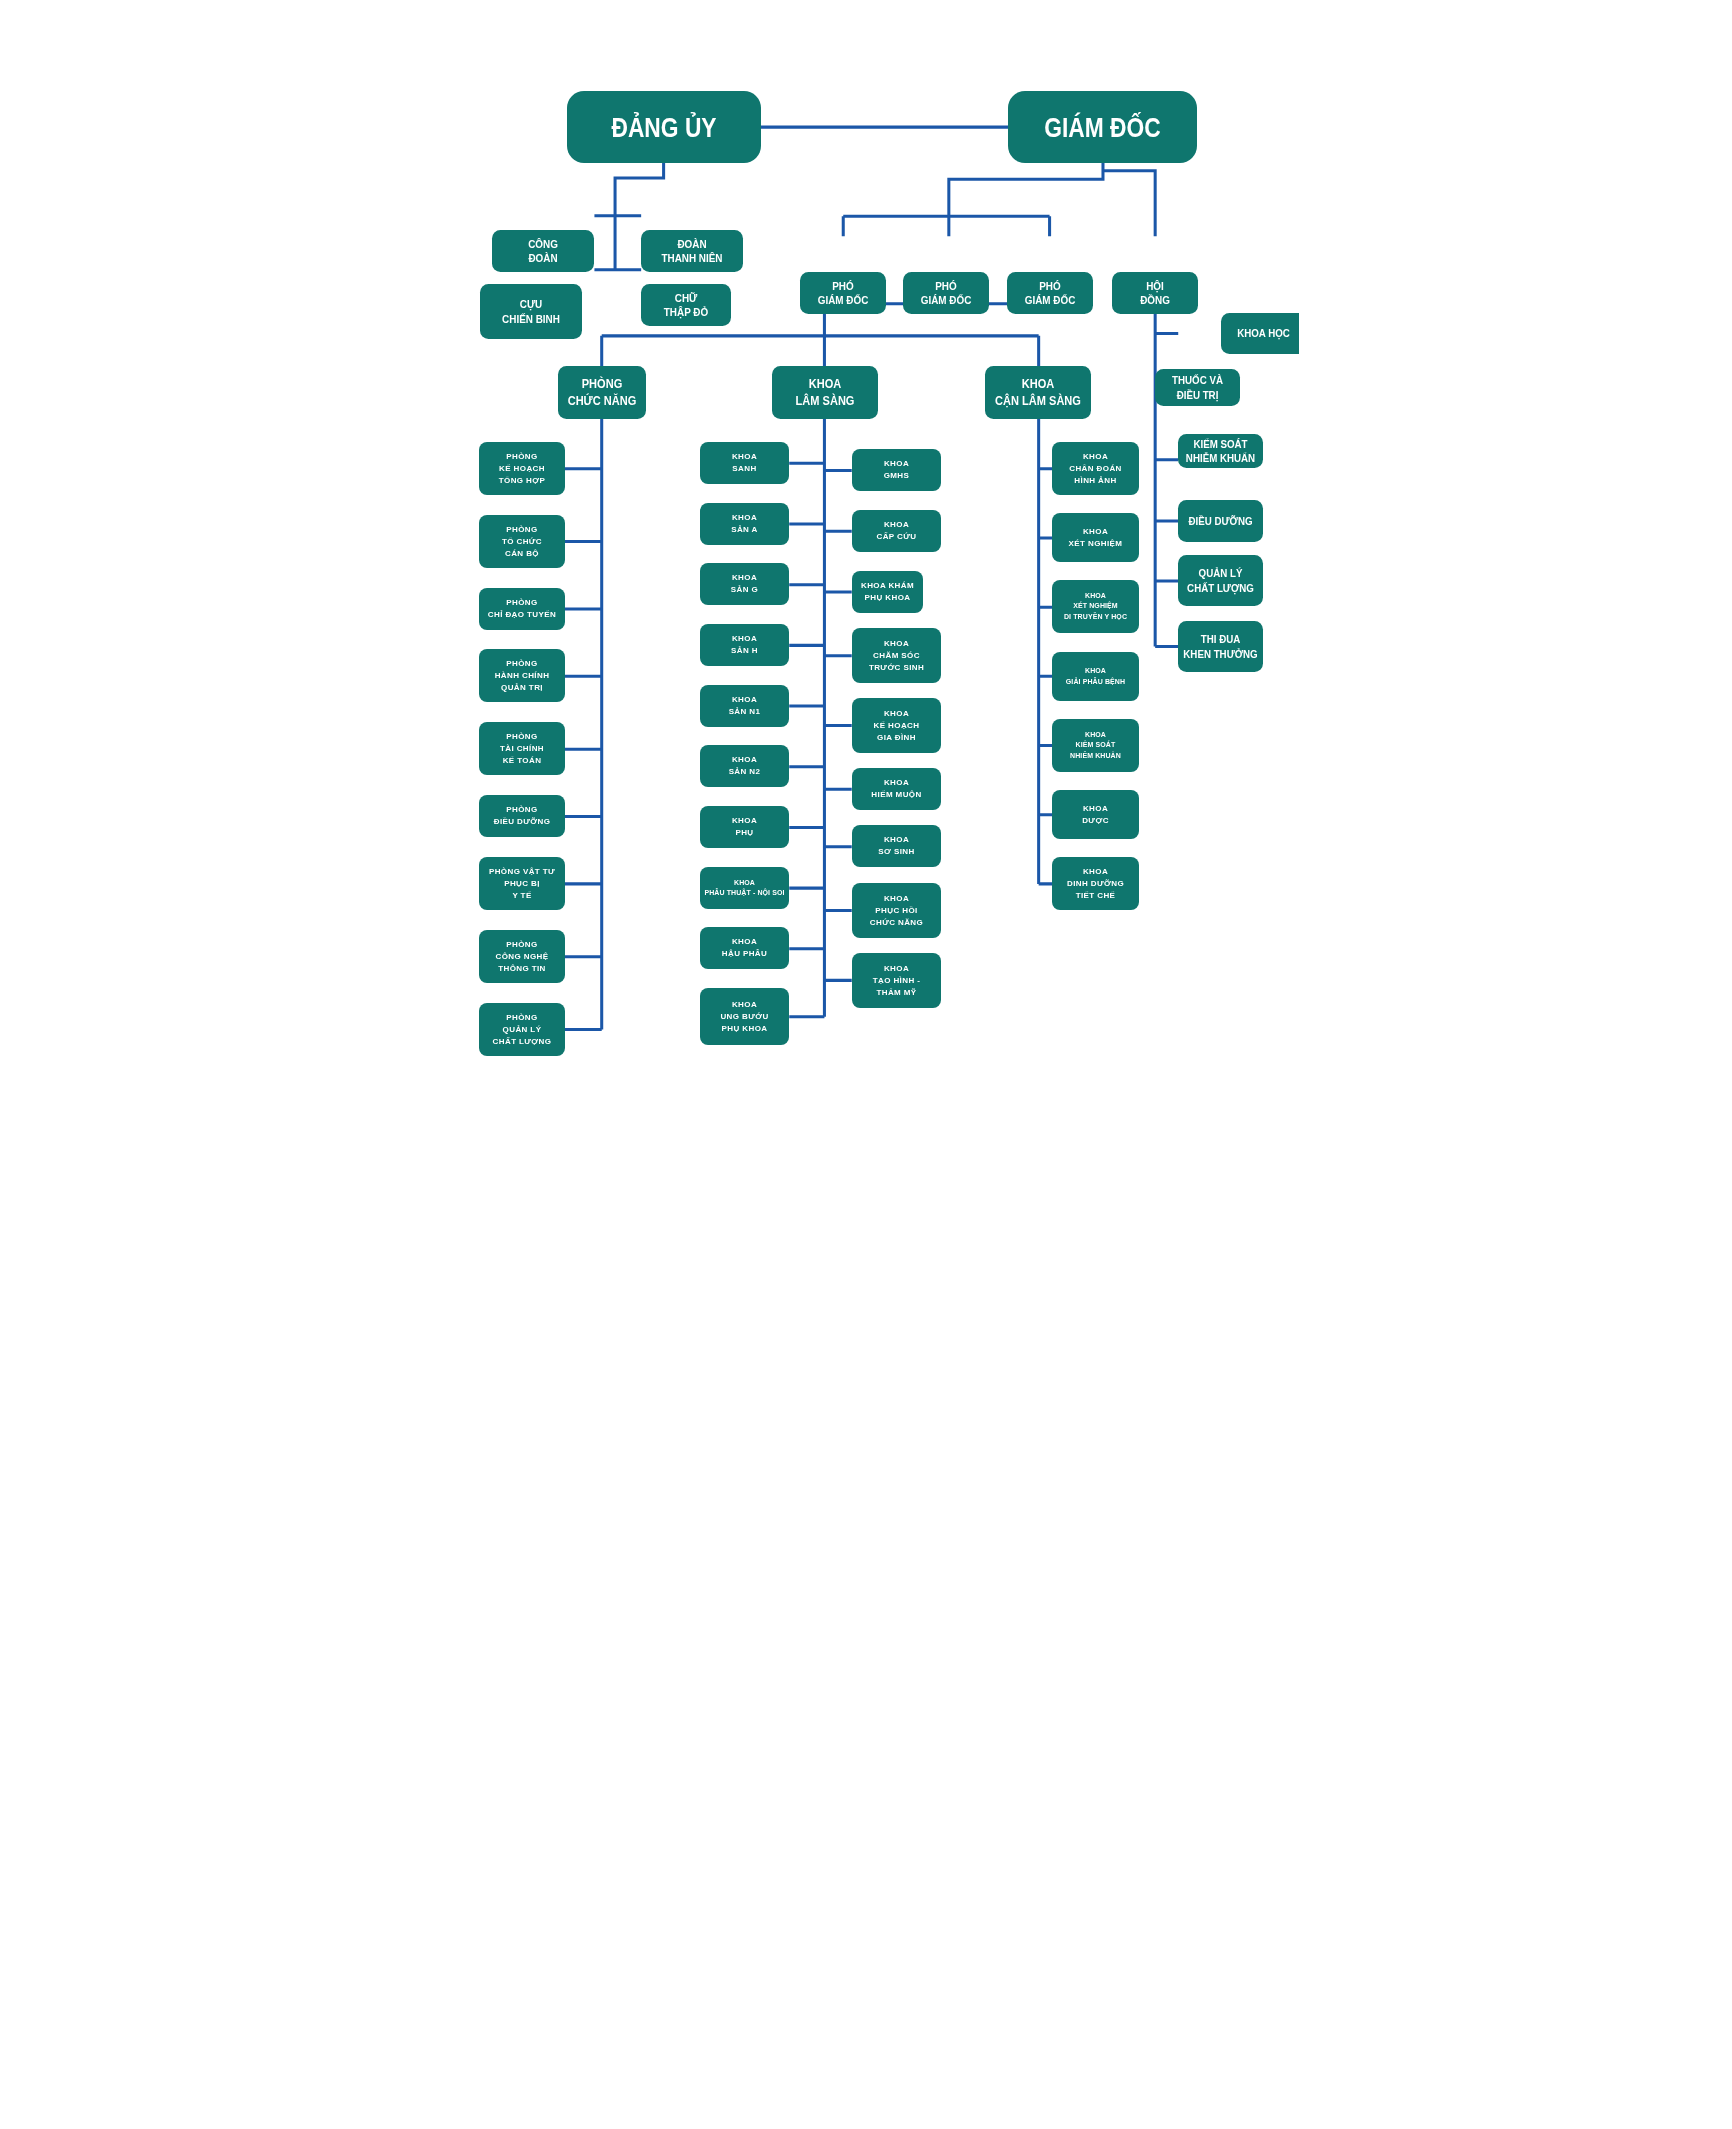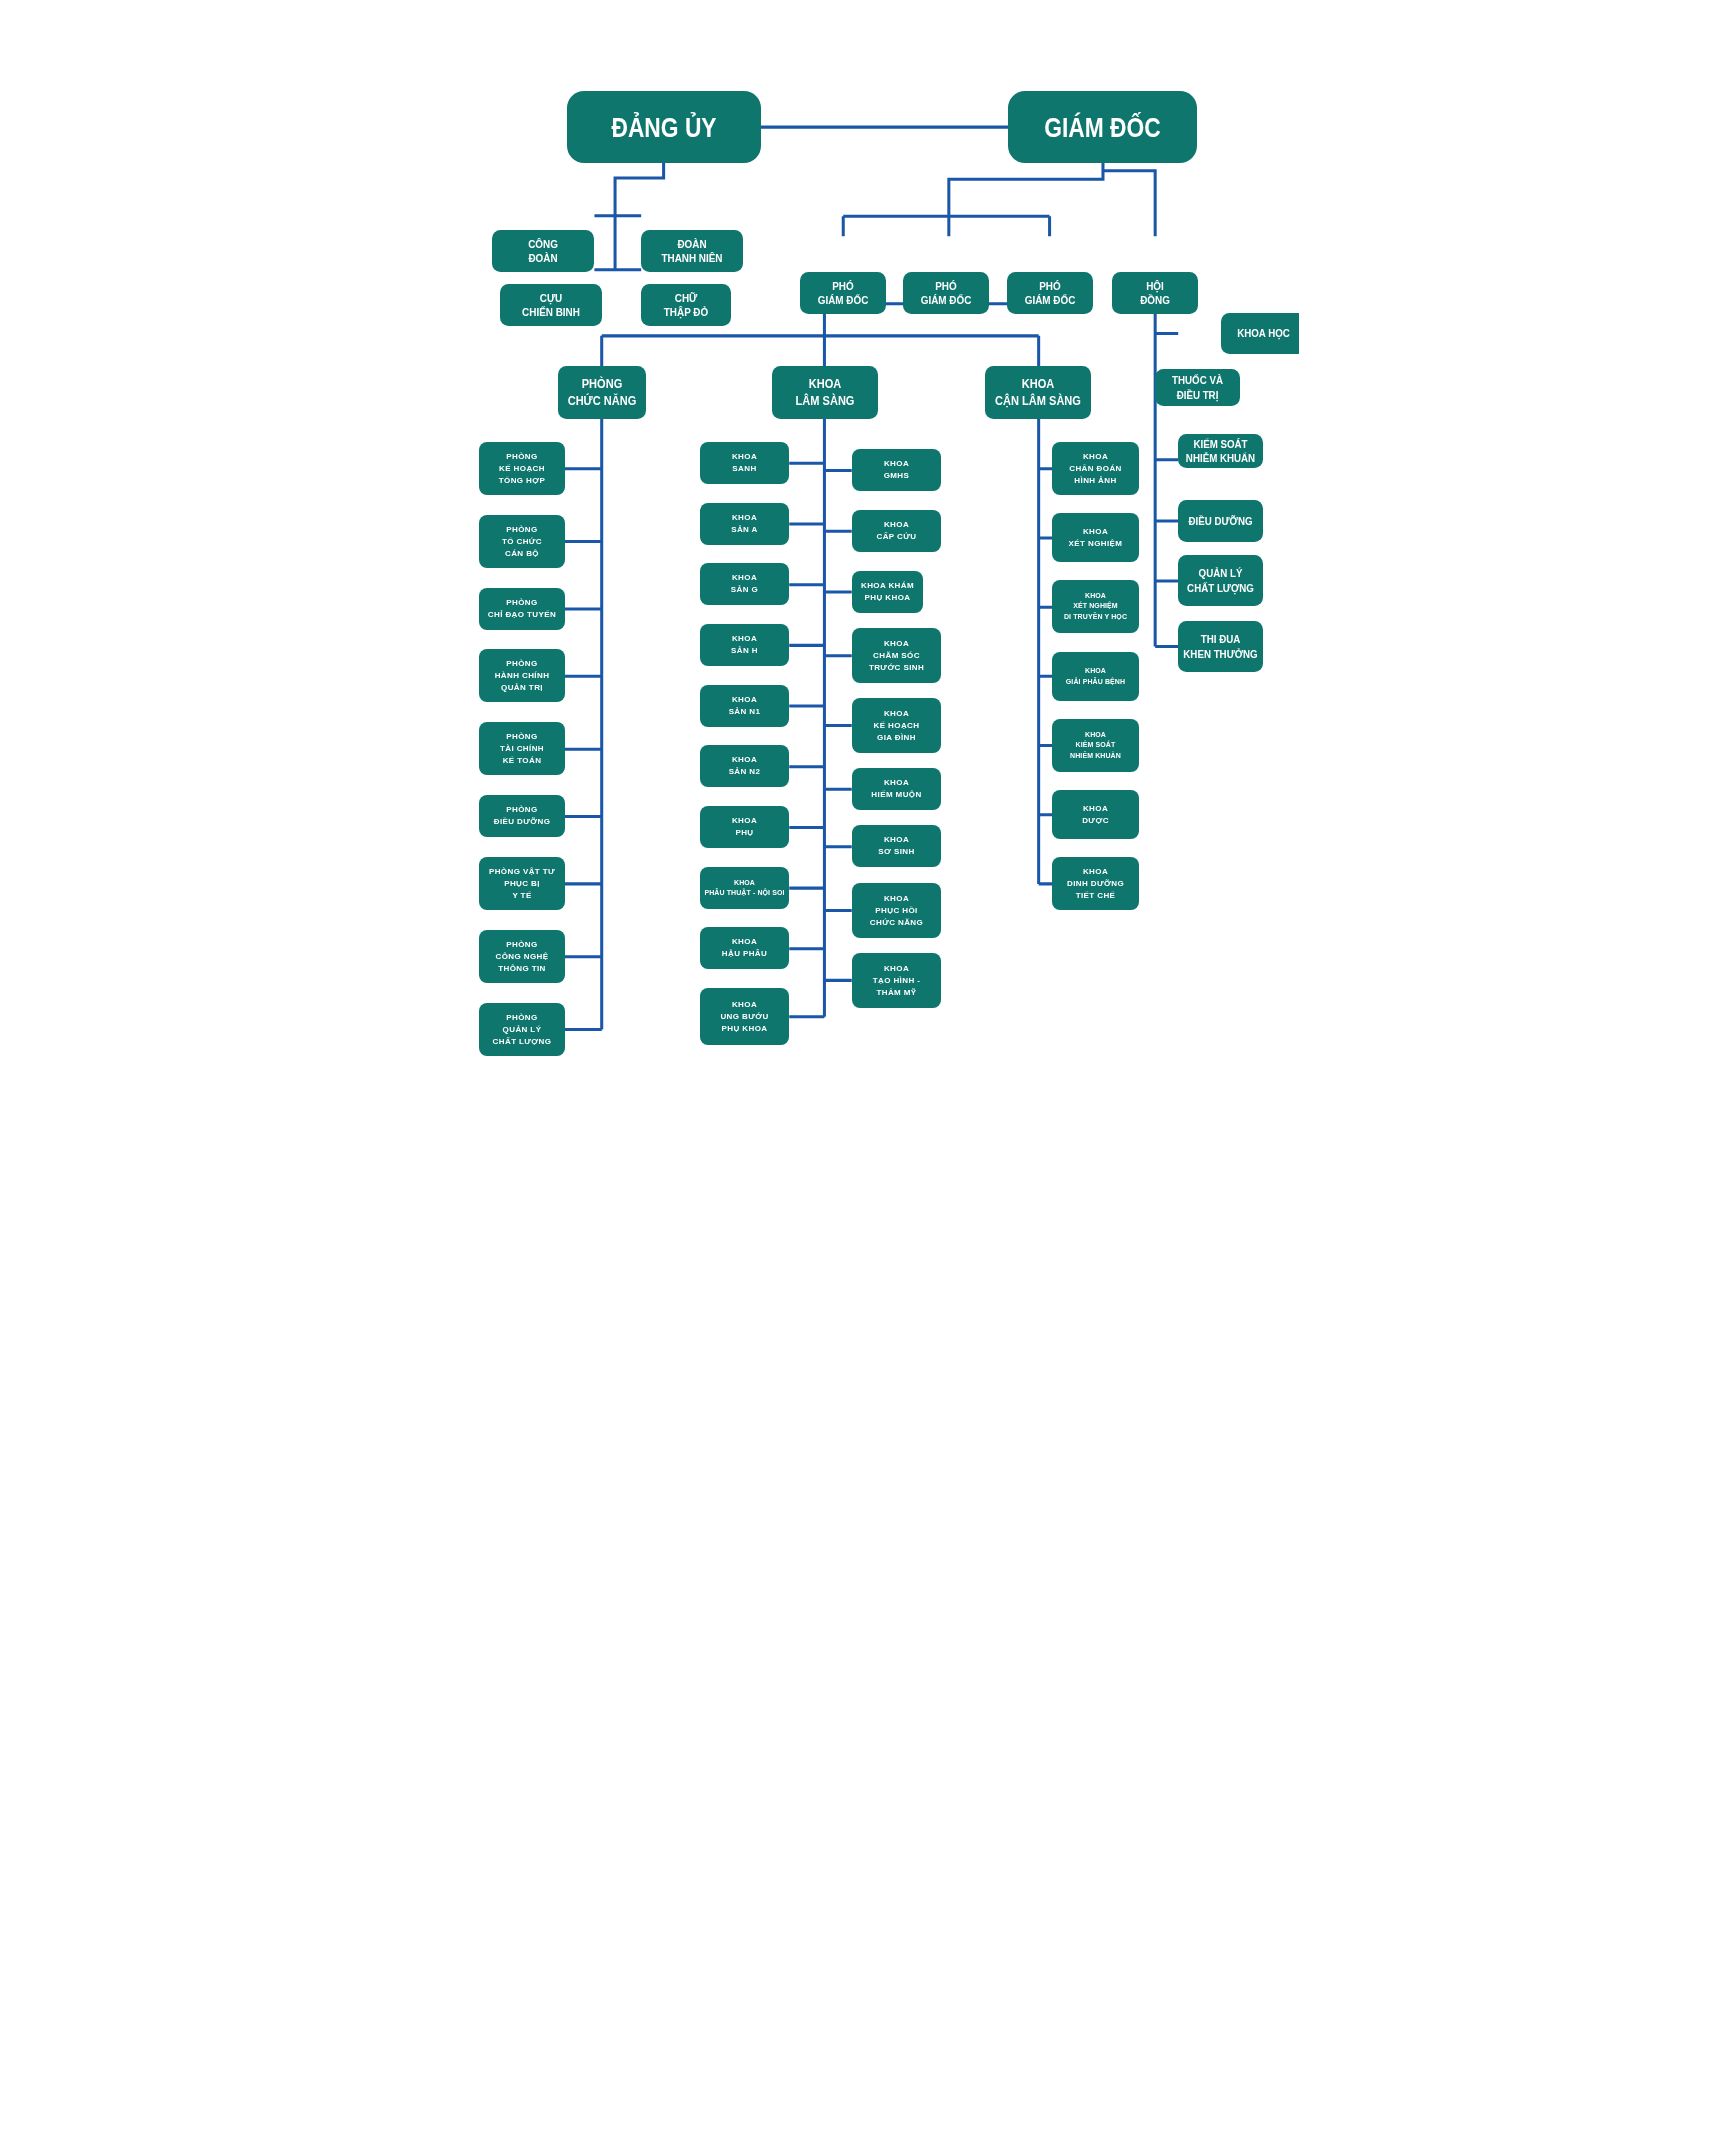--- a/index.html
+++ b/index.html
@@ -64,21 +64,21 @@
     </div>
 
   <div class="node cond" style="left:59px;top:194px;width:102px;height:42px">
     <span class="txt">CÔNG
 ĐOÀN</span>
     </div>
   <div class="node cond" style="left:208px;top:194px;width:102px;height:42px">
     <span class="txt">ĐOÀN
 THANH NIÊN</span>
     </div>
-  <div class="node cond" style="left:67px;top:248px;width:102px;height:42px">
+  <div class="node cond" style="left:47px;top:248px;width:102px;height:55px">
     <span class="txt">CỰU
 CHIẾN BINH</span>
     </div>
   <div class="node cond" style="left:208px;top:248px;width:90px;height:42px">
     <span class="txt">CHỮ
 THẬP ĐỎ</span>
     </div>
 
   <div class="node cond" style="left:367px;top:236px;width:86px;height:42px">
     <span class="txt">PHÓ

